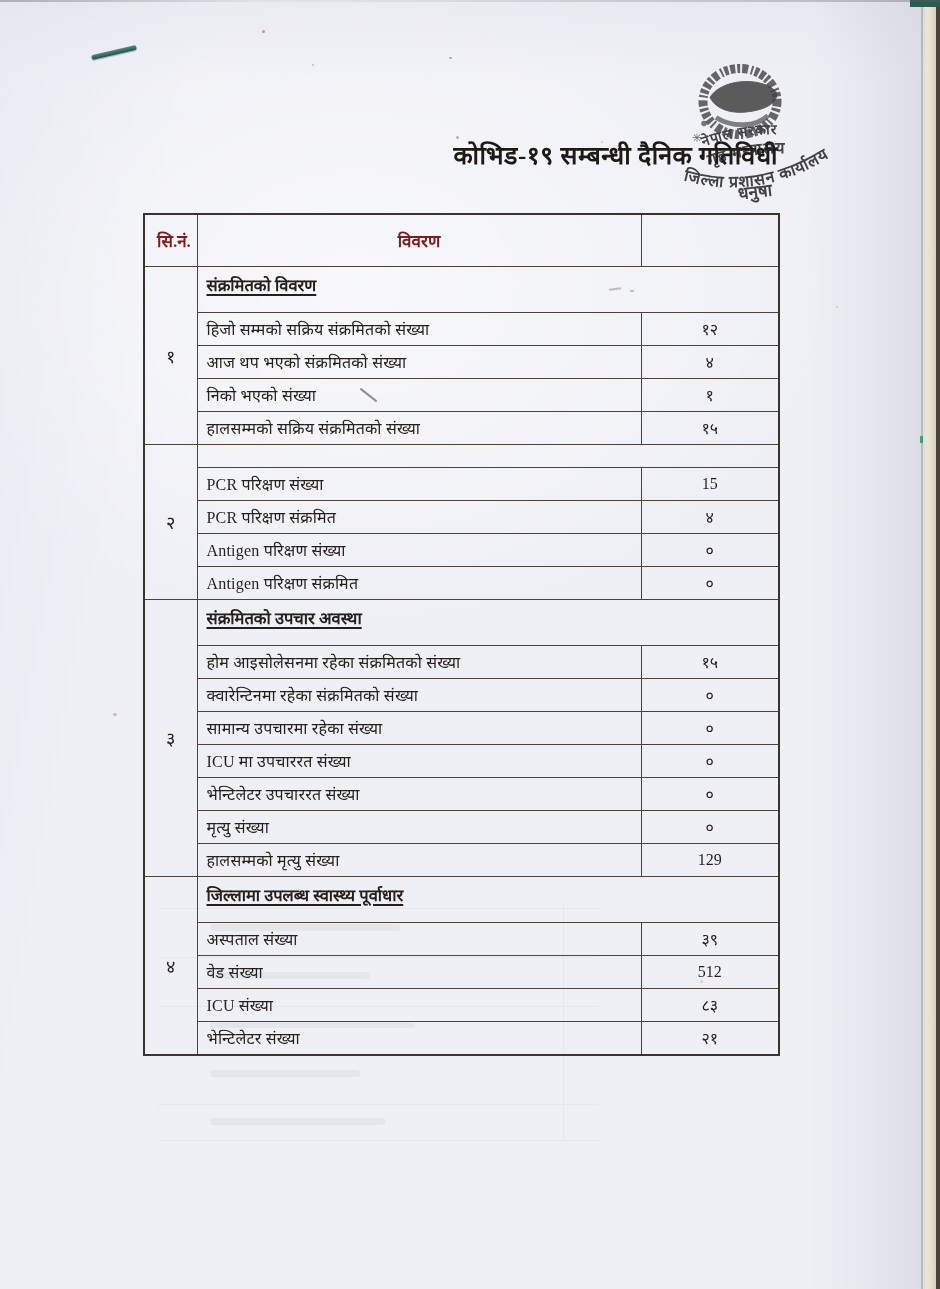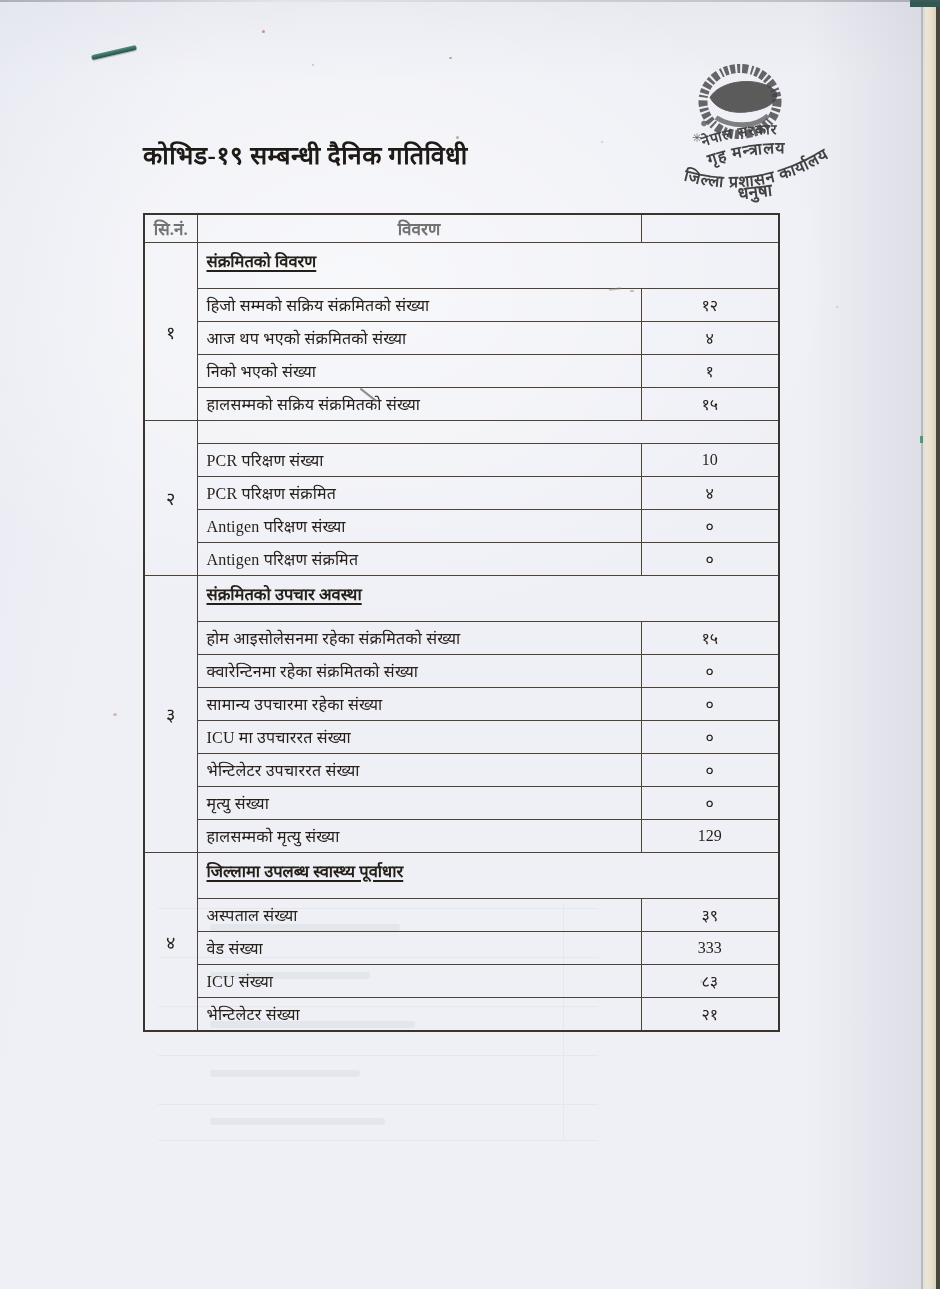--- a/index.html
+++ b/index.html
@@ -28,41 +28,41 @@
   .edge-tick{position:absolute;left:920px;width:3px;height:7px;background:#2f8f5e;opacity:.8;}
 
   
   .pen-dash{
     position:absolute;left:91px;top:50px;width:46px;height:5px;border-radius:3px;
     background:linear-gradient(to bottom,#5b8c84,#1d4f47);
     transform:rotate(-13deg);box-shadow:0 1px 1px rgba(20,60,55,.35);
   }
 
   
-  .title-wrap{position:absolute;left:143px;top:137px;width:635px;text-align:left;}
+  .title-wrap{position:absolute;left:143px;top:137px;width:635px;text-align:right;}
   .doc-title{font-size:25px;font-weight:700;letter-spacing:.5px;color:#1e1a15;}
   .doc-date{font-size:20px;font-weight:700;margin-top:7px;color:#241f19;}
 
   
   .stamp{position:absolute;left:640px;top:50px;width:230px;height:185px;}
 
   
   table.report{
     position:absolute;left:143px;top:213px;width:635px;
     border-collapse:collapse;table-layout:fixed;
     background:transparent;
   }
   table.report col.c-sn{width:53px;}
   table.report col.c-desc{width:444px;}
   table.report col.c-val{width:138px;}
   table.report,table.report th,table.report td{border:1px solid #4e4338;}
   table.report{border:2px solid #3b342c;}
   table.report th{
     height:27px;font-size:17px;font-weight:700;text-align:center;
-    padding:0;color:#737373;background:transparent;
+    padding:12px;color:#7f1d1d;background:transparent;
   }
   table.report th.desc-h{font-weight:600;text-align:center;}
   td.sn-cell{text-align:center;font-size:18px;vertical-align:middle;padding:0;}
   td.heading-cell{
     font-weight:700;font-size:16.5px;padding:2px 0 13px 9px;height:30px;
     text-decoration:underline;text-underline-offset:3px;text-decoration-thickness:1.5px;
   }
   td.spacer-cell{height:22px;padding:0;}
   td.label-cell{font-size:16px;padding:2px 4px 2px 9px;height:28px;letter-spacing:.2px;}
   td.value-cell{font-size:16px;text-align:center;padding:2px 3px;height:28px;}
@@ -166,21 +166,21 @@
       <tr>
         <td class="label-cell">हालसम्मको सक्रिय संक्रमितको संख्या</td>
         <td class="value-cell">१५</td>
       </tr>
       <tr>
         <td class="sn-cell" rowspan="5">२</td>
         <td colspan="2" class="spacer-cell"></td>
       </tr>
       <tr>
         <td class="label-cell">PCR परिक्षण संख्या</td>
-        <td class="value-cell">10</td>
+        <td class="value-cell">15</td>
       </tr>
       <tr>
         <td class="label-cell">PCR परिक्षण संक्रमित</td>
         <td class="value-cell">४</td>
       </tr>
       <tr>
         <td class="label-cell">Antigen परिक्षण संख्या</td>
         <td class="value-cell">०</td>
       </tr>
       <tr>
@@ -222,21 +222,21 @@
       <tr>
         <td class="sn-cell" rowspan="5">४</td>
         <td colspan="2" class="heading-cell">जिल्लामा उपलब्ध स्वास्थ्य पूर्वाधार</td>
       </tr>
       <tr>
         <td class="label-cell">अस्पताल संख्या</td>
         <td class="value-cell">३९</td>
       </tr>
       <tr>
         <td class="label-cell">वेड संख्या</td>
-        <td class="value-cell">333</td>
+        <td class="value-cell">512</td>
       </tr>
       <tr>
         <td class="label-cell">ICU संख्या</td>
         <td class="value-cell">८३</td>
       </tr>
       <tr>
         <td class="label-cell">भेन्टिलेटर संख्या</td>
         <td class="value-cell">२१</td>
       </tr>
     </tbody>

